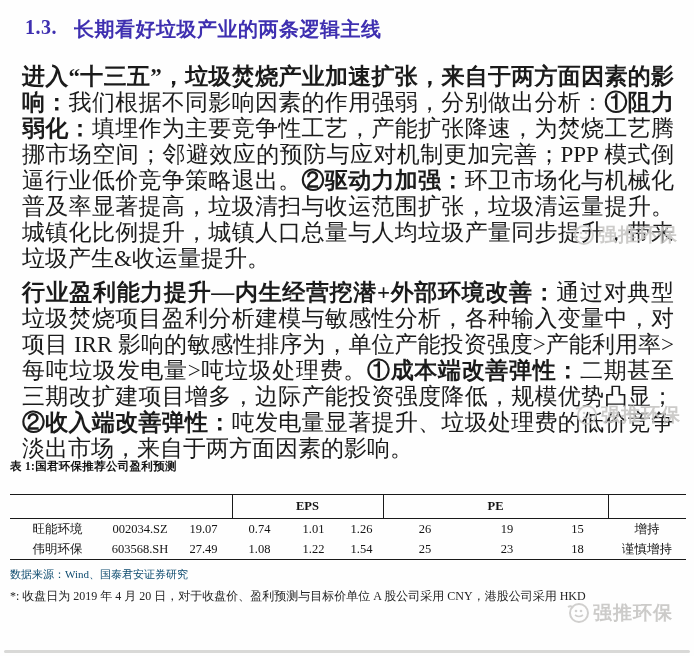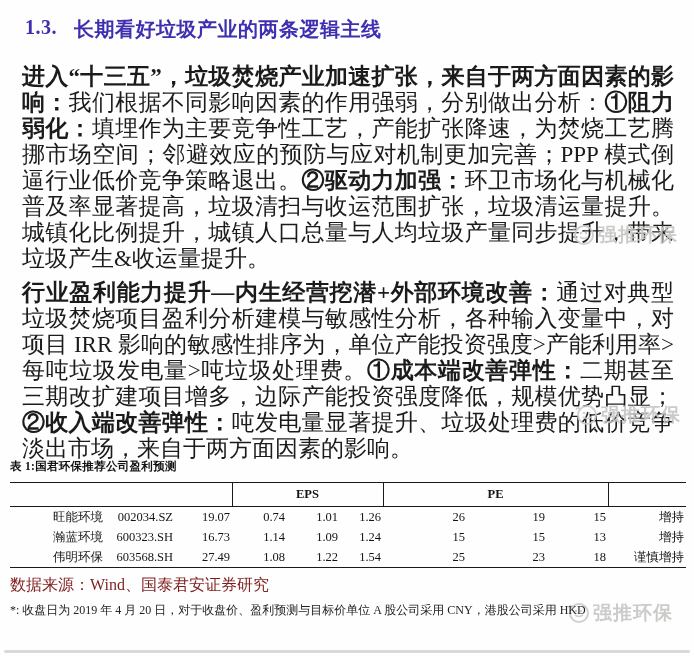--- a/index.html
+++ b/index.html
@@ -27,37 +27,37 @@
     font-family:"Liberation Sans",sans-serif;font-weight:700;font-size:19px;
     color:#c7c6c4;letter-spacing:1px;opacity:.9;pointer-events:none;
   }
   .wm svg{display:block;}
   .wm1{top:222px;left:570px;}
   .wm2{top:402px;left:573px;}
   .wm3{top:600px;left:565px;}
   
   .tbl-wrap{position:absolute;top:459px;left:10px;width:676px;}
   .tbl-caption{
-    font-size:11.5px;font-weight:700;color:#111;margin-bottom:8px;letter-spacing:.3px;
+    font-size:11.5px;font-weight:700;color:#111;margin-bottom:20px;letter-spacing:.3px;
   }
   table.forecast{
     width:676px;border-collapse:collapse;table-layout:fixed;
     border-top:1.6px solid #1a1a1a;border-bottom:1.6px solid #1a1a1a;
   }
   table.forecast td,table.forecast th{
     padding:0 2px;font-weight:400;text-align:center;vertical-align:middle;
     font-size:12.5px;color:#141414;overflow:hidden;white-space:nowrap;margin-top:20px;
   }
   tr.group-row td{height:23px;font-weight:700;font-size:12.5px;border-bottom:1px solid #1a1a1a;}
   tr.header-row td{height:26px;font-weight:700;font-size:12px;border-bottom:1.2px solid #1a1a1a;}
-  tr.data-row td{height:20px;text-align:right;}
+  tr.data-row td{height:20px;}
   td.vline{border-left:1.2px solid #1a1a1a;}
   td.name-col{text-align:left;padding-left:14px;}
   sup.star{font-size:9px;}
-  .src-note{font-size:16px;color:#7f1d1d;margin-top:7px;}
+  .src-note{font-size:11px;color:#0c4a6e;margin-top:7px;}
   .foot-note{font-size:12px;color:#222;margin-top:6px;}
   
   .bottom-line{
     position:absolute;left:4px;right:4px;bottom:3px;height:3px;
     background:#d9d9d7;border-radius:2px;
   }
 </style>
 </head>
 <body>
 
@@ -141,32 +141,20 @@
         <td>19.07</td>
         <td>0.74</td>
         <td>1.01</td>
         <td>1.26</td>
         <td>26</td>
         <td>19</td>
         <td>15</td>
         <td>增持</td>
       </tr>
       <tr class="data-row">
-        <td class="name-col">瀚蓝环境</td>
-        <td>600323.SH</td>
-        <td>16.73</td>
-        <td>1.14</td>
-        <td>1.09</td>
-        <td>1.24</td>
-        <td>15</td>
-        <td>15</td>
-        <td>13</td>
-        <td>增持</td>
-      </tr>
-      <tr class="data-row">
         <td class="name-col">伟明环保</td>
         <td>603568.SH</td>
         <td>27.49</td>
         <td>1.08</td>
         <td>1.22</td>
         <td>1.54</td>
         <td>25</td>
         <td>23</td>
         <td>18</td>
         <td>谨慎增持</td>

